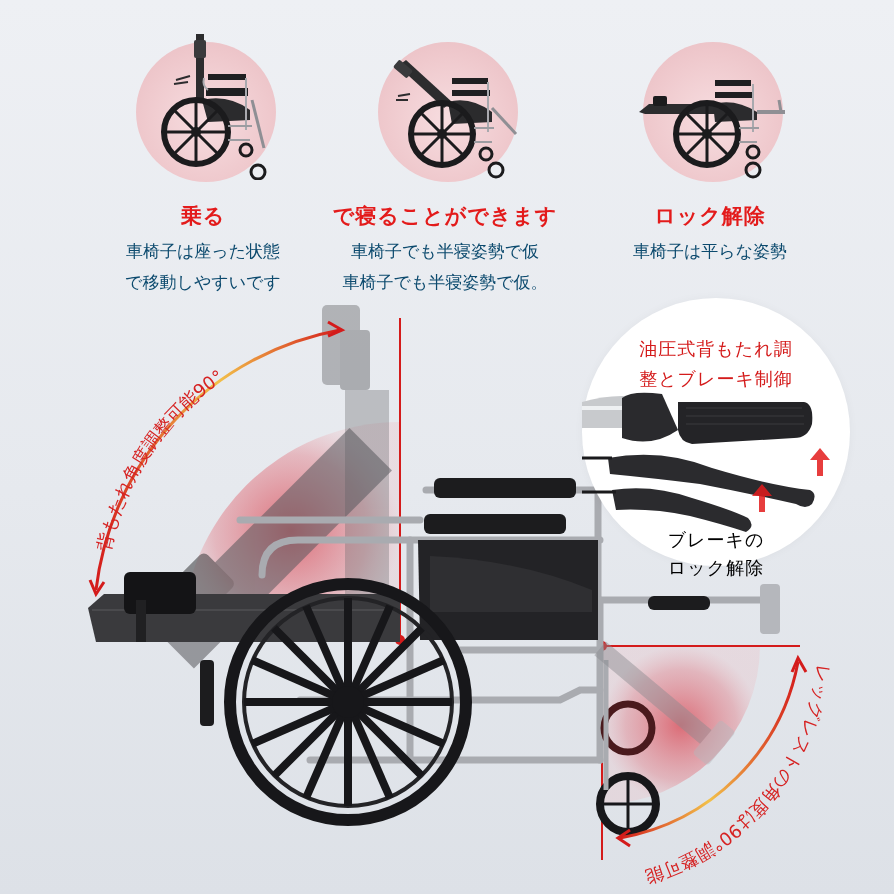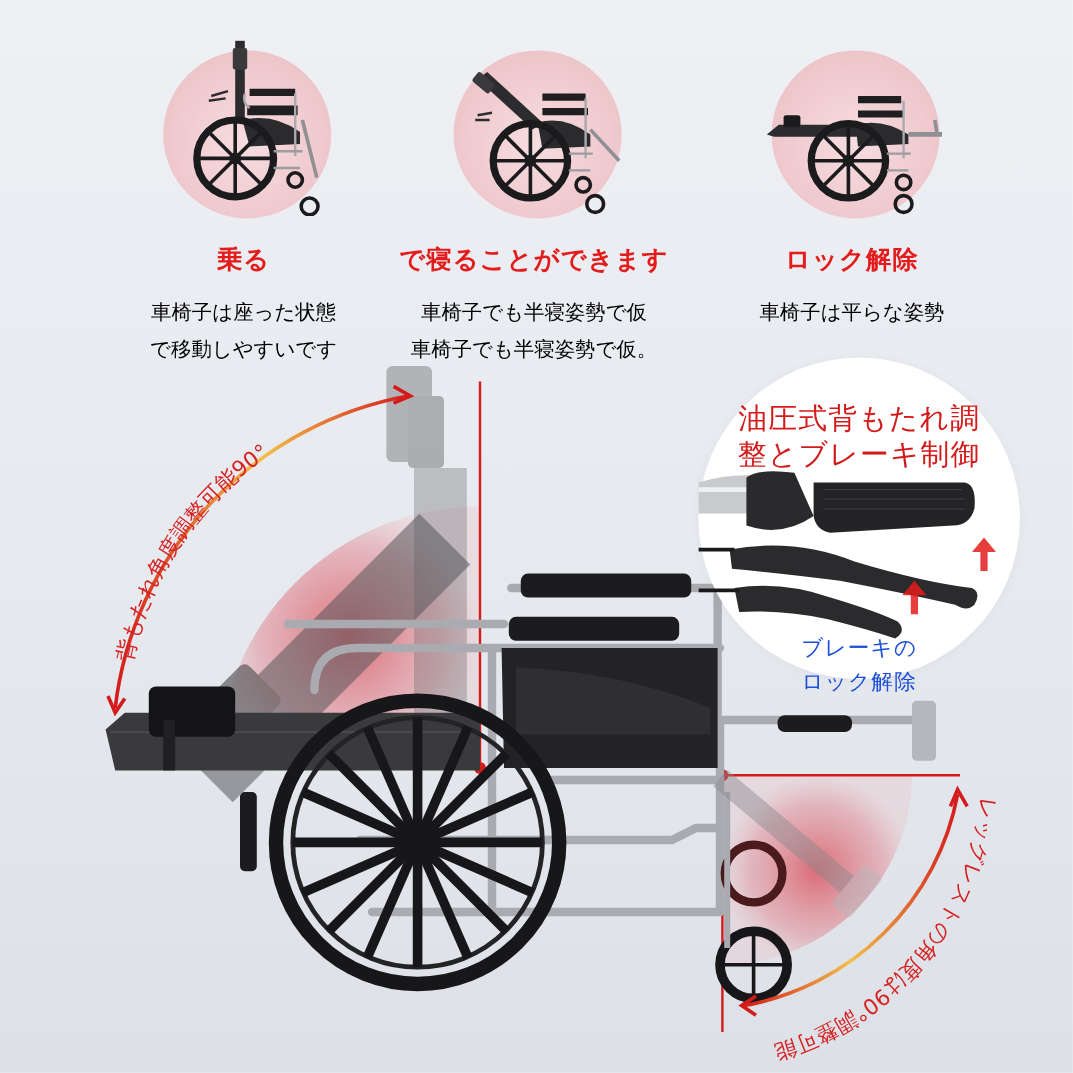--- a/index.html
+++ b/index.html
@@ -14,37 +14,37 @@
   .mode { position: absolute; top: 30px; width: 230px; text-align: center; }
   .mode .thumb { position: relative; width: 150px; height: 150px; margin: 0 auto; }
   .mode .bubble {
     position: absolute; left: 8px; top: 12px; width: 140px; height: 140px; border-radius: 50%;
     background: radial-gradient(circle at 50% 55%, #f7dde0 0%, #efc9cd 60%, #e8bcc1 100%);
   }
   .mode .chair { position: absolute; inset: 0; }
   .mode .title {
     margin-top: 22px; font-size: 21px; font-weight: bold; color: #e31b1b; letter-spacing: 1px;
   }
-  .mode .desc { margin-top: 16px; font-size: 17px; line-height: 31px; color: #000000; }
+  .mode .desc { margin-top: 6px; font-size: 17px; line-height: 31px; color: #0c4a6e; }
 
   
   .main-svg { position: absolute; left: 0; top: 290px; width: 894px; height: 604px; }
 
   .callout {
     position: absolute; left: 582px; top: 298px; width: 268px; height: 268px;
     border-radius: 50%; background: #ffffff;
     box-shadow: 0 0 10px rgba(0,0,0,0.04);
   }
   .callout-title {
     position: absolute; left: 0; right: 0; top: 36px; text-align: center;
-    font-size: 24px; line-height: 30px; color: #d41b1b; letter-spacing: 1px;
+    font-size: 18px; line-height: 30px; color: #d41b1b; letter-spacing: 1px;
   }
   .callout-sub {
     position: absolute; left: 0; right: 0; top: 228px; text-align: center;
-    font-size: 18px; line-height: 28px; color: #1d4ed8; letter-spacing: 1px; font-family: Liberation Serif, serif;
+    font-size: 18px; line-height: 28px; color: #000000; letter-spacing: 1px;
   }
   .callout-sub span { display: block; }
   .callout-svg { position: absolute; left: 0; top: 0; width: 268px; height: 268px; }
 
   .curve-label { font-size: 18px; fill: #d62222; }
 </style>
 </head>
 <body>
 
 <div class="stage">

